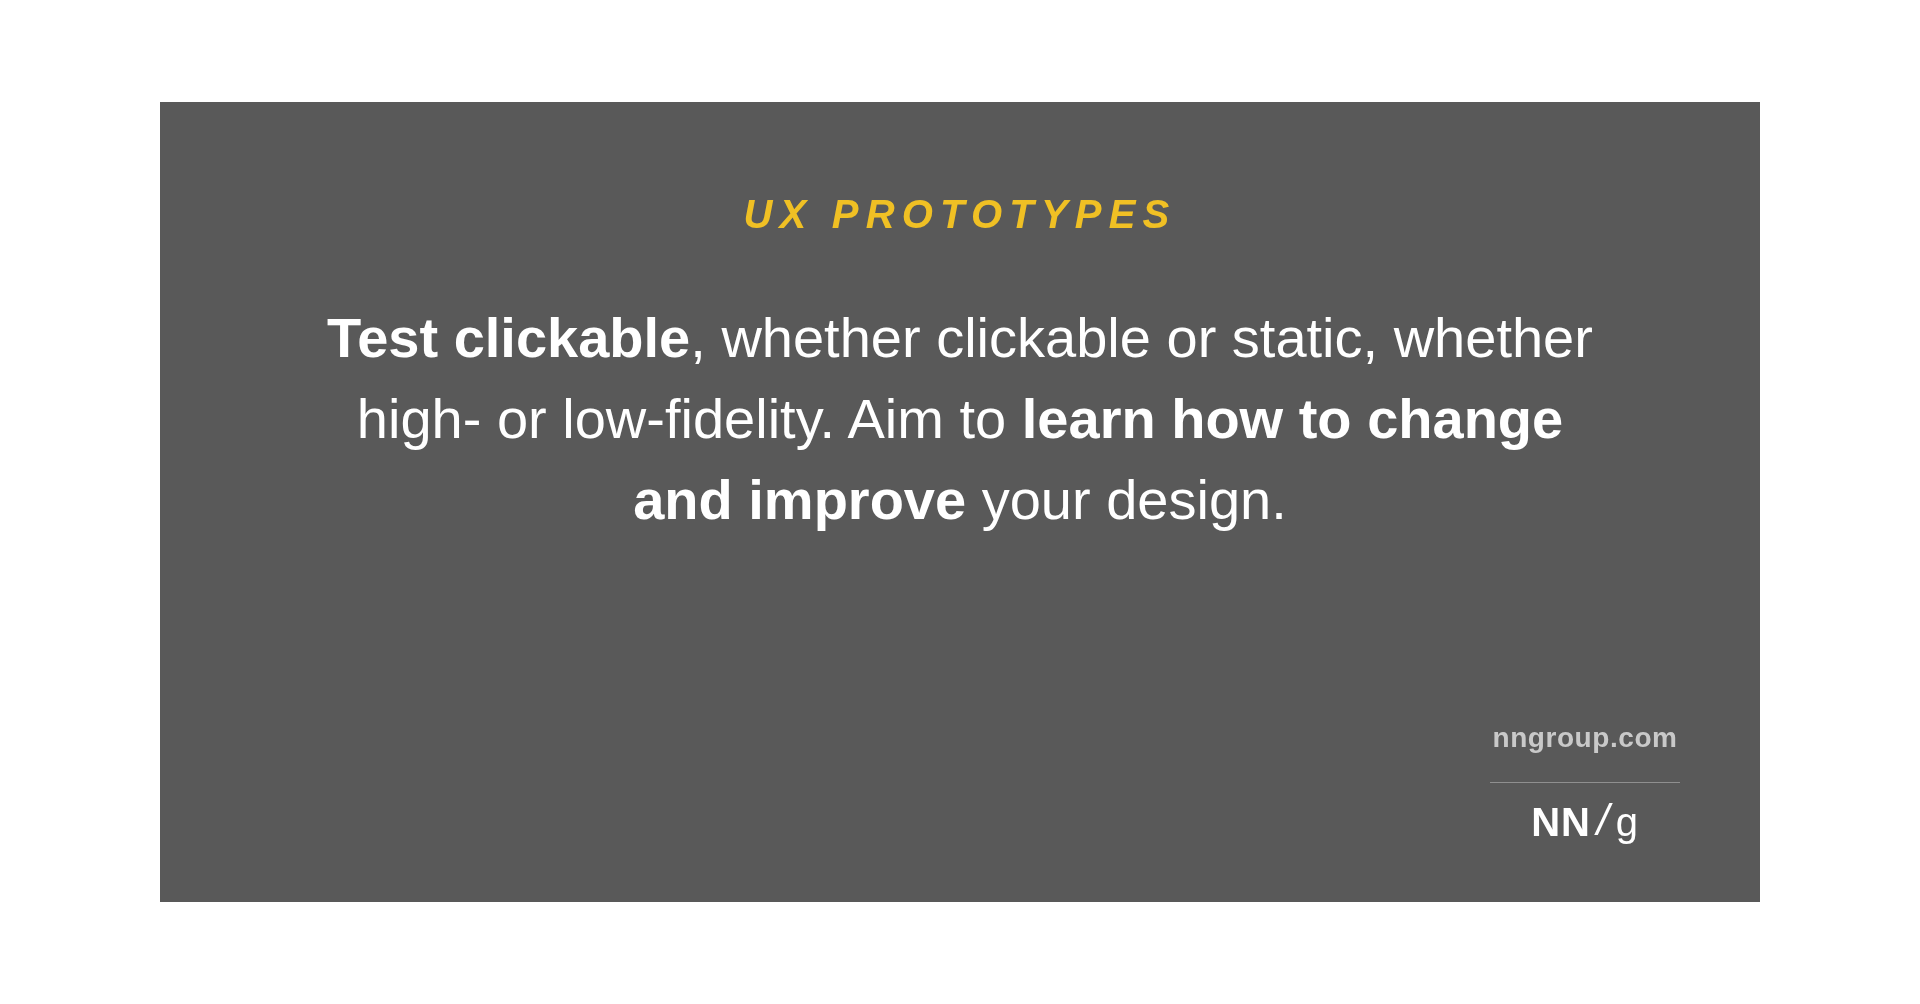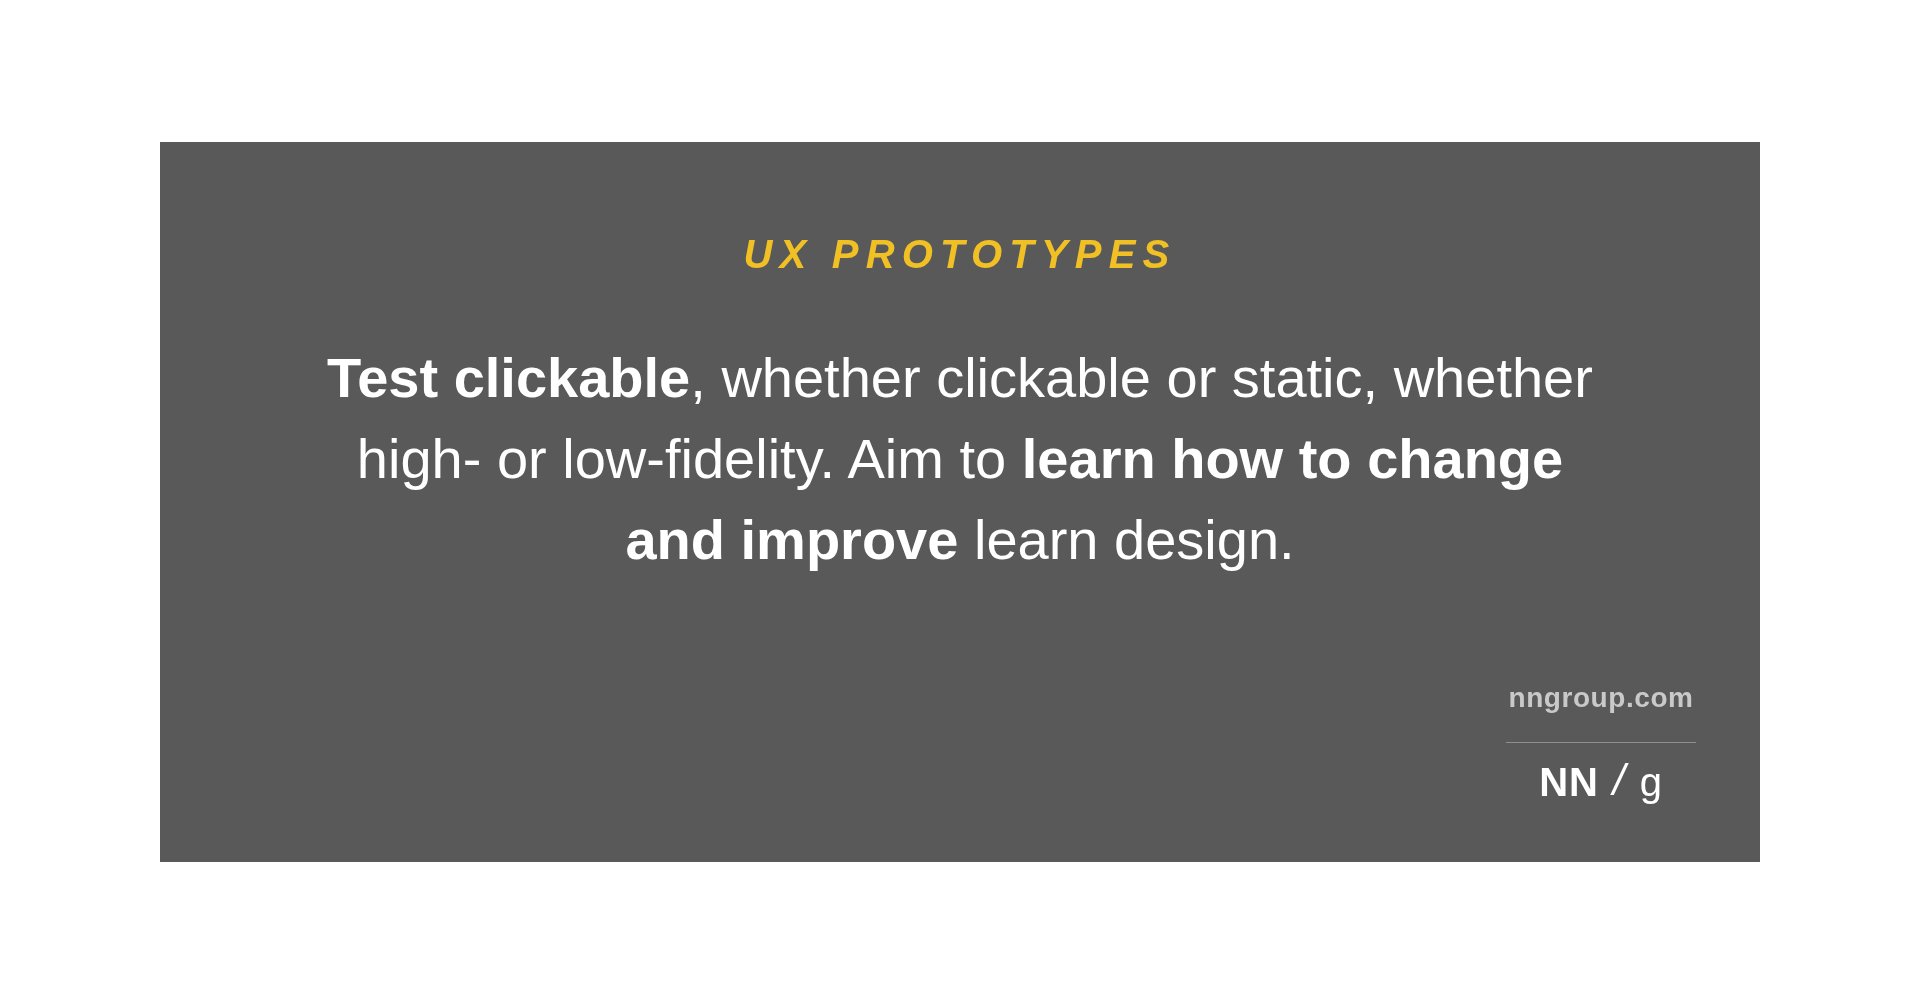--- a/index.html
+++ b/index.html
@@ -6,21 +6,21 @@
     html, body { width: 100%; height: 100%; }
     body {
       background: #ffffff;
       display: flex;
       align-items: center;
       justify-content: center;
       font-family: "Segoe UI", "Helvetica Neue", Arial, sans-serif;
     }
     .slide {
       width: 1600px;
-      height: 720px;
+      height: 800px;
       background: #595959;
       position: relative;
       padding-top: 90px;
     }
     .heading {
       text-align: center;
       color: #f0c024;
       font-weight: 700;
       font-style: italic;
       letter-spacing: 0.18em;
@@ -34,21 +34,21 @@
       line-height: 1.45;
       max-width: 1280px;
       margin: 0 auto;
       font-weight: 400;
     }
     .body-text strong {
       font-weight: 700;
     }
     .footer {
       position: absolute;
-      right: 64px;
+      right: 80px;
       bottom: 55px;
       text-align: center;
       color: #c9c9c9;
     }
     .footer .url {
       font-size: 28px;
       font-weight: 600;
       letter-spacing: 0.02em;
       padding-bottom: 14px;
       margin-bottom: 14px;
@@ -59,41 +59,41 @@
       width: 190px;
       margin: 0 auto 14px auto;
     }
     .footer .logo {
       font-size: 40px;
       color: #ffffff;
       font-weight: 700;
       letter-spacing: 0.02em;
       display: inline-flex;
       align-items: center;
-      gap: 14px;
+      gap: 6px;
     }
     .footer .logo .slash {
       font-weight: 300;
       font-style: italic;
       font-size: 44px;
       transform: translateY(-2px);
       display: inline-block;
     }
     .footer .logo .g {
       font-weight: 400;
       font-size: 40px;
     }
   </style>
 </head>
 <body>
 
 <div class="slide">
   <div class="heading">UX PROTOTYPES</div>
   <div class="body-text">
-    <strong>Test clickable</strong><span>, whether clickable or static, whether high- or low-fidelity. Aim to </span><strong>learn how to change and improve</strong><span> learn design.</span>
+    <strong>Test clickable</strong><span>, whether clickable or static, whether high- or low-fidelity. Aim to </span><strong>learn how to change and improve</strong><span> your design.</span>
   </div>
   <div class="footer">
     <div class="url">nngroup.com</div>
     <div class="rule"></div>
     <div class="logo">
       <span>NN</span>
         <span class="slash">/</span>
         <span class="g">g</span>
     </div>
   </div>

